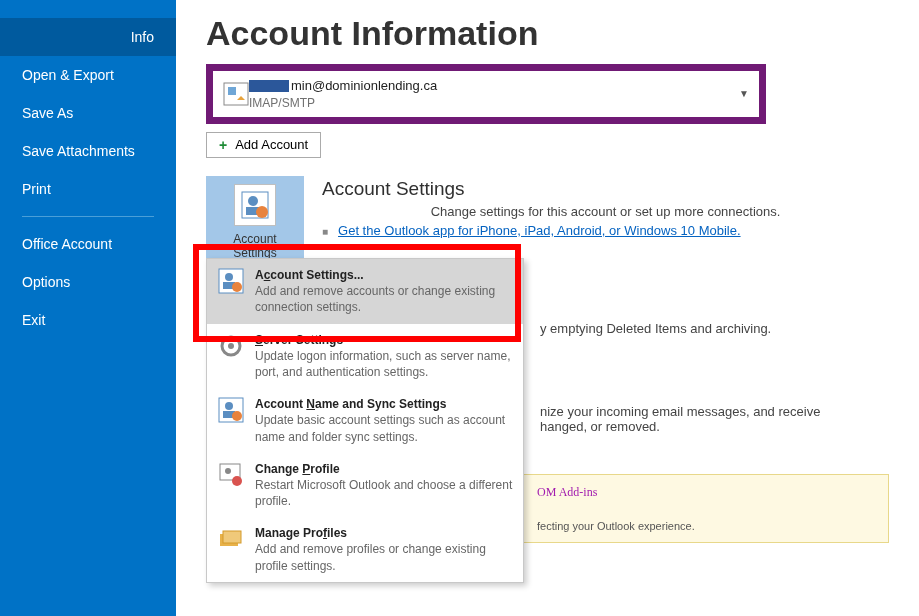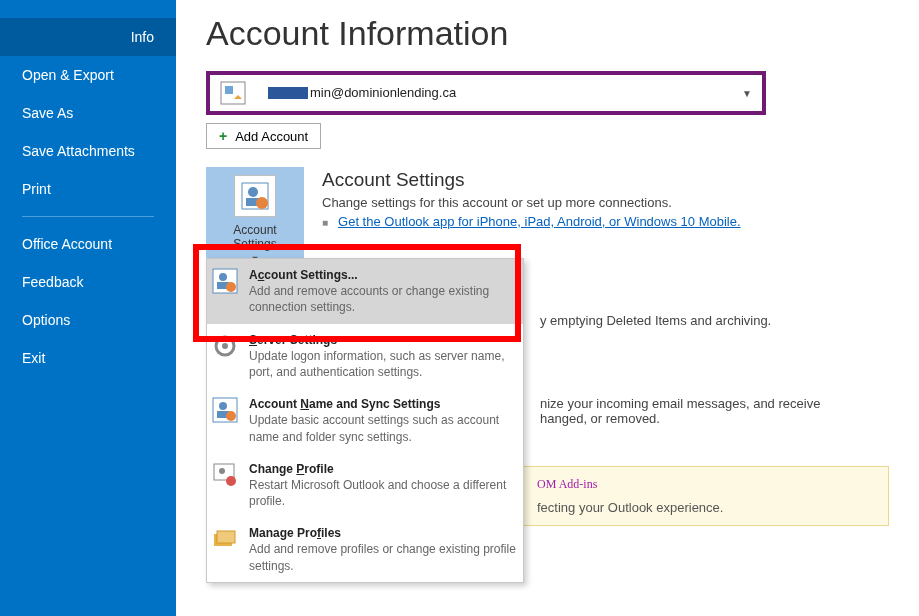--- a/index.html
+++ b/index.html
@@ -35,30 +35,30 @@
       margin: 8px 22px;
     }
     .main {
       flex: 1;
       padding: 14px 30px 0 30px;
       position: relative;
       background: #fff;
     }
     .page-title {
       font-size: 34px;
-      font-weight: 400;
+      font-weight: 700;
       color: #333;
-      margin-bottom: 18px;
+      margin-bottom: 11px;
     }
     .account-selector {
-      border: 4px solid #701a75;
+      border: 7px solid #701a75;
       padding: 6px 10px;
       display: flex;
       align-items: center;
-      gap: 22px;
+      gap: 0;
       width: 560px;
       position: relative;
       cursor: pointer;
     }
     .account-selector .arrow {
       margin-left: auto;
       font-size: 10px;
       color: #555;
     }
     .account-lines { line-height: 1.35; }
@@ -101,50 +101,50 @@
       border: 1px solid #bfbfbf;
       display: flex; align-items: center; justify-content: center;
     }
     .big-button .chev { font-size: 9px; color: #555; margin-top: 2px; }
     .section-body { flex: 1; padding-top: 2px; }
     .section-heading {
       font-size: 19px;
       color: #303030;
       margin-bottom: 4px;
     }
-    .section-desc { font-size: 13px; color: #444; margin-bottom: 4px; }
+    .section-desc { font-size: 13px; color: #444; margin-bottom: 4px; text-align: center; }
     .bullet-row { display: flex; gap: 10px; align-items: baseline; }
     .bullet { color: #888; font-size: 10px; }
     .link { color: #0563c1; text-decoration: underline; cursor: pointer; }
     .partial-text { font-size: 13px; color: #444; }
     .addins-box {
       border: 1px solid #e8d88a;
       background: #fef9e2;
       padding: 10px 14px;
       margin-top: 8px;
     }
     .addins-title { font-size: 12px; color: #a21caf; font-family: Liberation Serif, serif; }
-    .addins-desc { font-size: 13px; color: #555; margin-top: 8px; }
+    .addins-desc { font-size: 11px; color: #555; margin-top: 20px; }
     .big-button.plain { border: 1px solid #d0d0d0; background: #fff; }
 
     
     .dropdown {
       position: absolute;
       left: 206px;
       top: 258px;
       width: 318px;
       background: #fff;
       border: 1px solid #c8c8c8;
       box-shadow: 3px 3px 6px rgba(0,0,0,0.2);
       z-index: 5;
     }
     .menu-item {
       display: flex;
       gap: 10px;
-      padding: 8px 4px;
+      padding: 8px 10px;
       cursor: pointer;
     }
     .menu-item.hover { background: #d6d6d6; }
     .menu-icon {
       width: 28px; height: 28px;
       flex-shrink: 0;
       display: flex; align-items: center; justify-content: center;
     }
     .menu-text { font-size: 12px; line-height: 1.35; }
     .menu-title { color: #222; }
@@ -171,38 +171,38 @@
 
 <div class="container">
   <div class="sidebar">
     <div class="sidebar-item active">Info</div>
     <div class="sidebar-item">Open &amp; Export</div>
     <div class="sidebar-item">Save As</div>
     <div class="sidebar-item">Save Attachments</div>
     <div class="sidebar-item">Print</div>
     <div class="sidebar-divider"></div>
     <div class="sidebar-item">Office Account</div>
-    <div class="sidebar-item">Feedback</div>
     <div class="sidebar-item">Options</div>
     <div class="sidebar-item">Exit</div>
   </div>
 
   <div class="main">
     <div class="page-title">Account Information</div>
 
     <div class="account-selector">
       <span>
         <svg width="26" height="24">
             <rect x="1" y="1" width="24" height="22" fill="none" stroke="#888"></rect>
             <rect x="5" y="5" width="8" height="8" fill="#6fa6d6"></rect>
             <path d="M14 18 l4 -4 l4 4" fill="#e8a33d"></path>
           </svg>
       </span>
       <div class="account-lines">
         <div class="account-email"><span class="redact"></span><span>min@dominionlending.ca</span></div>
+        <div class="account-type">IMAP/SMTP</div>
       </div>
       <span class="arrow">▼</span>
     </div>
 
     <button class="add-account">
       <span class="plus">+</span>
       <span>Add Account</span>
     </button>
 
     

